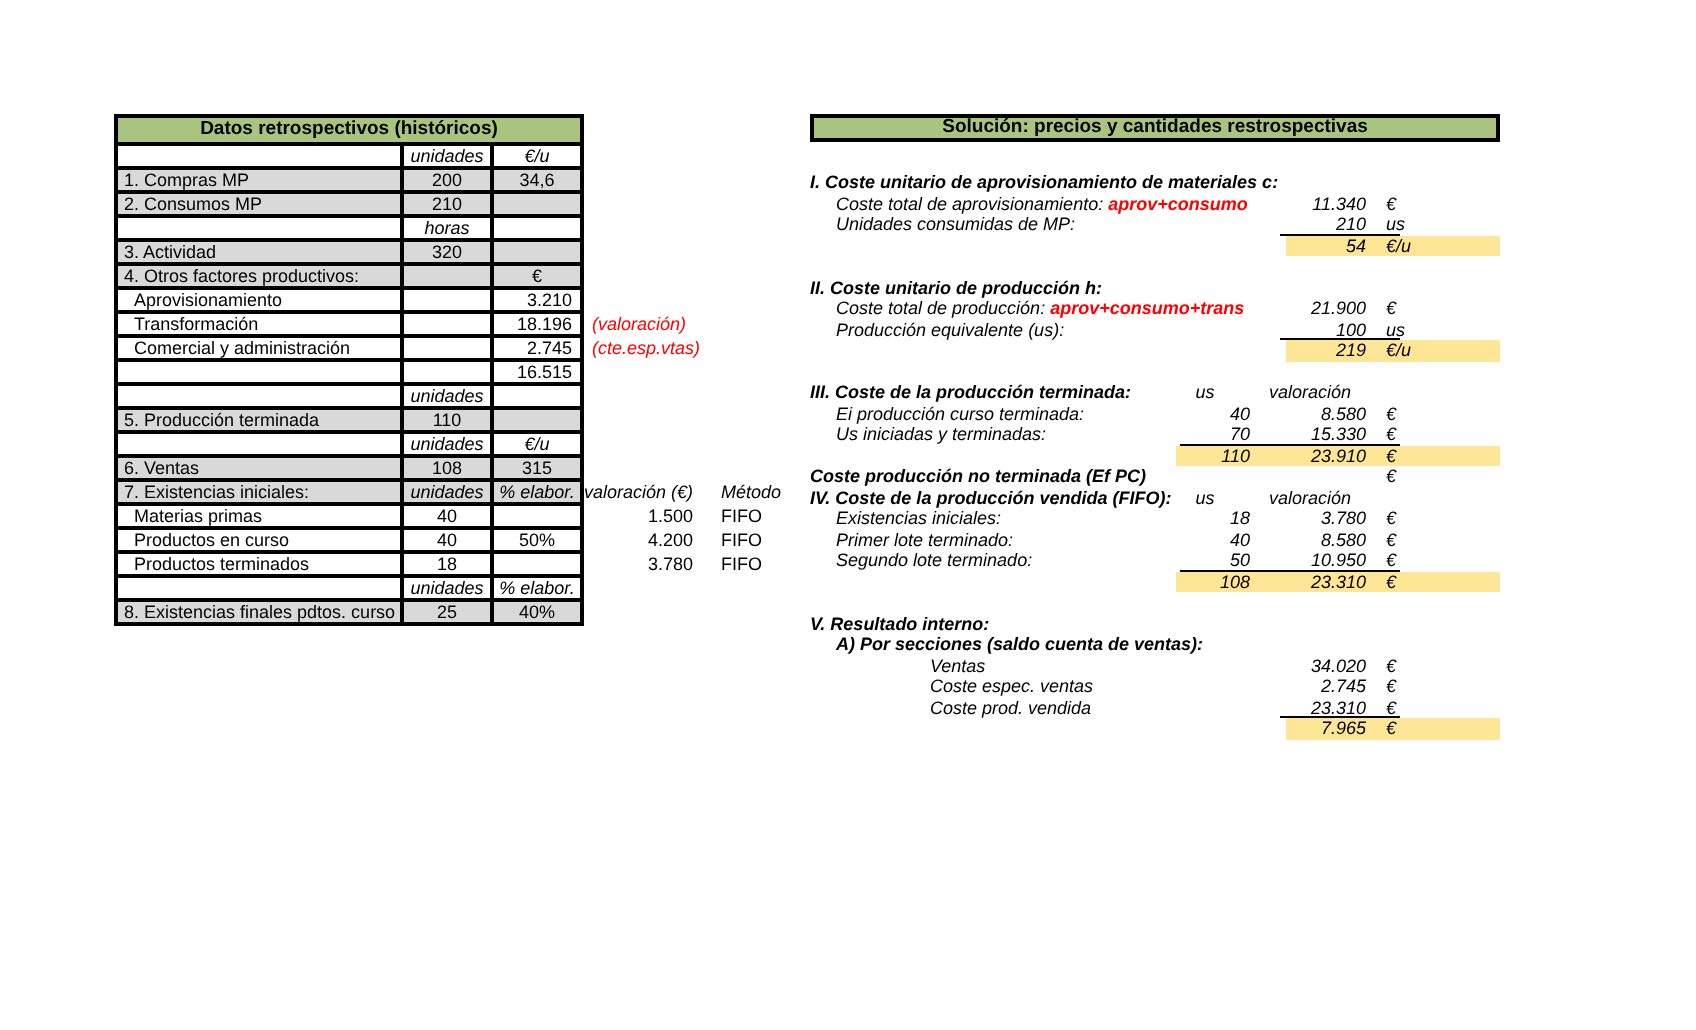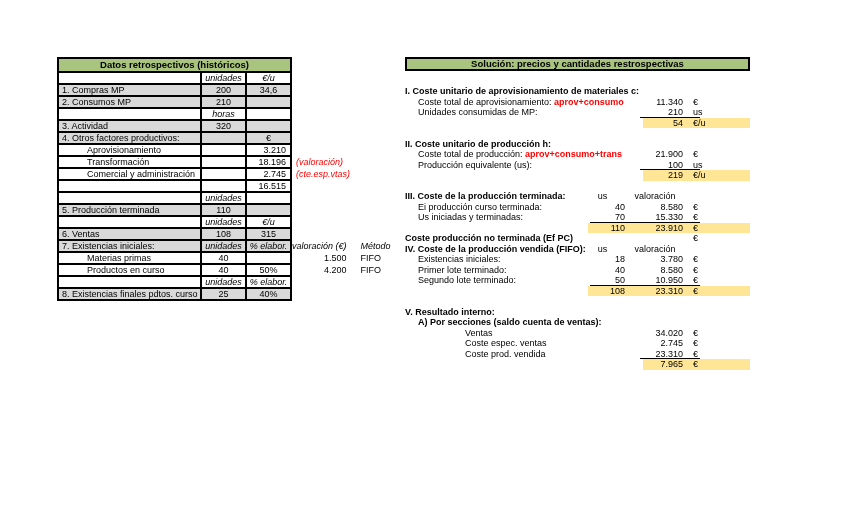--- a/index.html
+++ b/index.html
@@ -20,30 +20,30 @@
   .ltable td.b{border:2px solid #000000;overflow:hidden;}
   .ltable td.c1{border-left-width:2px;}
   .ltable td.c3{border-right-width:2px;}
   .ltable tr.last td.b{border-bottom-width:2px;}
   .ltable td.thead{border:2px solid #000;background:var(--green);font-weight:bold;
     text-align:center;font-size:9.5px;height:13px;line-height:12px;padding:0;}
   .ltable td.gray{background:var(--gray);}
   .ltable td.cen{text-align:center;padding:0;}
   .ltable td.vright{text-align:right;padding:0 4px 0 0;}
   .ltable td.ital{font-style:italic;}
-  .ltable td.sub{padding-left:28px;}
+  .ltable td.sub{padding-left:8px;}
   .ltable td.x1{border:none;text-align:right;padding:0 4px 0 0;}
   .ltable td.x2{border:none;text-align:left;padding:0 0 0 9px;}
   .ltable td.noteRed{color:var(--red);font-style:italic;text-align:left;padding:0 0 0 4px;}
 
   
   .rpanel{position:absolute;left:405px;top:57px;width:345px;}
   .rp-header{height:14px;border:2px solid #000;background:var(--green);
     font-weight:bold;font-size:9.5px;line-height:10px;text-align:center;}
-  .rrows{margin-top:15px;}
+  .rrows{margin-top:15px;font-style:italic;}
   .rrow{position:relative;height:10.5px;line-height:10.5px;font-size:9px;}
   .rrow .lbl{position:absolute;left:0;top:0;white-space:nowrap;z-index:2;}
   .rrow .lbl.i1{left:13px;}
   .rrow .lbl.i2{left:60px;}
   .rrow .lbl.bold{font-weight:bold;}
   .rrow .red{color:var(--red);font-weight:bold;text-align:right;}
   .colus{position:absolute;left:175px;width:45px;top:0;text-align:right;z-index:2;}
   .colval{position:absolute;left:222px;width:56px;top:0;text-align:right;z-index:2;}
   .colunit{position:absolute;left:288px;top:0;z-index:2;}
   .colus.hd{text-align:center;}
@@ -185,20 +185,27 @@
           <td class="x2">FIFO</td>
         </tr>
         <tr>
           <td class="b c1 sub">Productos en curso</td>
           <td class="b cen">40</td>
           <td class="b c3 cen">50%</td>
           <td class="x1">4.200</td>
           <td class="x2">FIFO</td>
         </tr>
         <tr>
+          <td class="b c1 sub">Productos terminados</td>
+          <td class="b cen">18</td>
+          <td class="b c3 cen"></td>
+          <td class="x1">3.780</td>
+          <td class="x2">FIFO</td>
+        </tr>
+        <tr>
           <td class="b c1"></td>
           <td class="b cen ital">unidades</td>
           <td class="b c3 ital cen">% elabor.</td>
           <td class="x1"></td>
           <td class="x2"></td>
         </tr>
         <tr class="last">
           <td class="b c1 gray">8. Existencias finales pdtos. curso</td>
           <td class="b cen gray">25</td>
           <td class="b c3 gray cen">40%</td>

